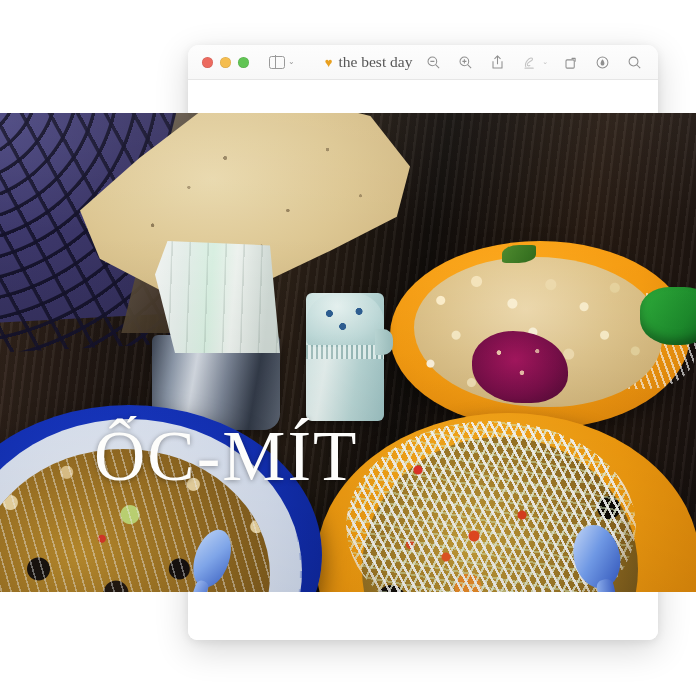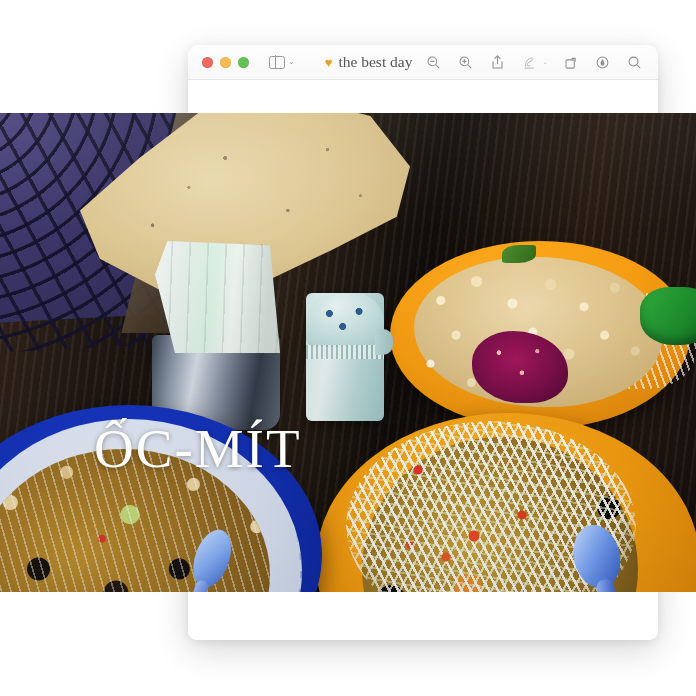--- a/index.html
+++ b/index.html
@@ -464,21 +464,21 @@
     position:absolute; inset:0;
     background: linear-gradient(180deg, rgba(255,255,255,0.05) 0%, rgba(0,0,0,0) 25%, rgba(0,0,0,0.10) 100%);
     pointer-events:none;
   }
 
   
   .caption {
     position:absolute;
     left: 94px; top: 308px;
     font-family: "Liberation Serif", serif;
-    font-size: 55px;
+    font-size: 71px;
     letter-spacing: 2px;
     color: #fdfdfb;
     text-shadow: 0 1px 5px rgba(0,0,0,0.38);
     z-index: 9;
     white-space: nowrap;
     line-height: 1;
   }
 </style>
 </head>
 <body>

